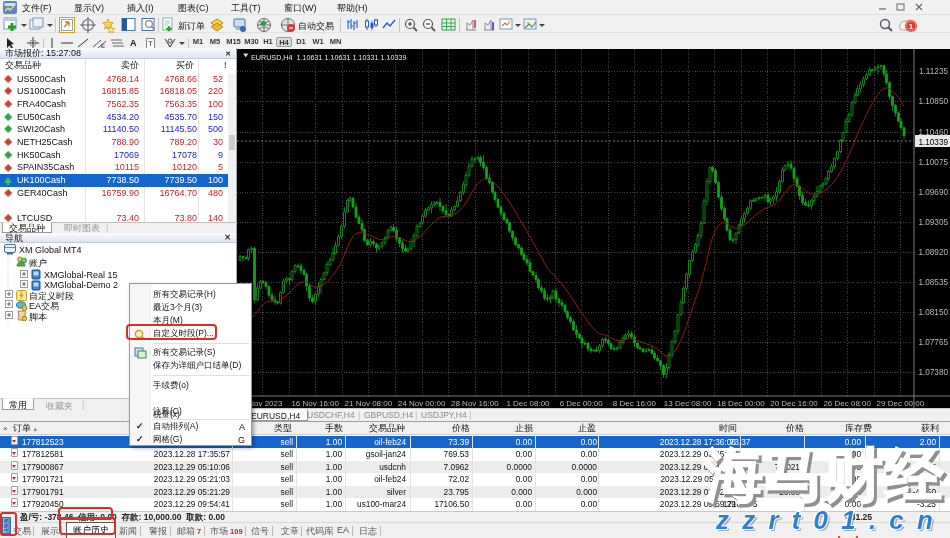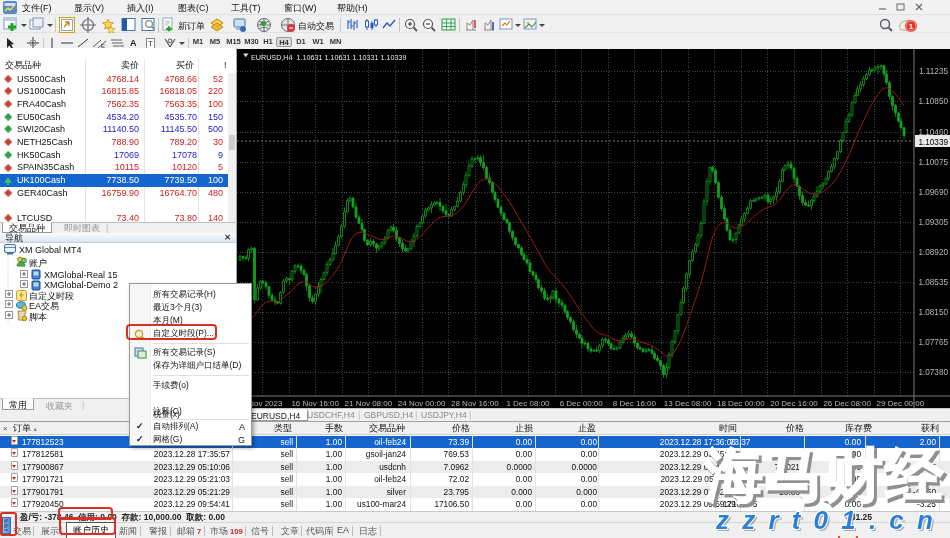--- a/index.html
+++ b/index.html
@@ -206,20 +206,21 @@
  <span class="tfbtn" style="left:224px;width:19px">M15</span>
  <span class="tfbtn" style="left:242px;width:19px">M30</span>
  <span class="tfbtn" style="left:260px;width:16px">H1</span>
  <span class="tfbtn" style="left:276px;width:16px;background:#dcdcdc;border:1px solid #9a9a9a;border-radius:2px">H4</span>
  <span class="tfbtn" style="left:293px;width:16px">D1</span>
  <span class="tfbtn" style="left:310px;width:16px">W1</span>
  <span class="tfbtn" style="left:327px;width:17px">MN</span>
 </div>
 
 <div class="ab" style="left:0;top:48px;width:237px;height:185px;background:#fff;border-right:1px solid #a8a8a8">
+ <div class="ab" style="left:0;top:0;width:236px;height:11px;background:linear-gradient(#fbfcfe,#dce5f1);border-bottom:1px solid #c3ccd8;line-height:11px"><span style="margin-left:5px">市场报价: 15:27:08</span><span class="ab" style="right:5px;top:0;color:#333;font-weight:bold;font-size:7px">✕</span></div>
  <div class="ab" style="left:0;top:11px;width:236px;height:13px;line-height:13px">
    <span class="ab" style="left:5px">交易品种</span>
       <span class="ab" style="left:121px">卖价</span>
       <span class="ab" style="left:176px">买价</span>
       <span class="ab" style="left:224px">!</span>
  </div>
  <div class="ab" style="left:85px;top:11px;width:1px;height:171px;background:#e4e4e4"></div>
  <div class="ab" style="left:144px;top:11px;width:1px;height:171px;background:#e4e4e4"></div>
  <div class="ab" style="left:198px;top:11px;width:1px;height:171px;background:#e4e4e4"></div>
  <div id="mwrows" class="ab" style="left:0;top:24.5px;width:236px;height:149.5px;overflow:hidden">

